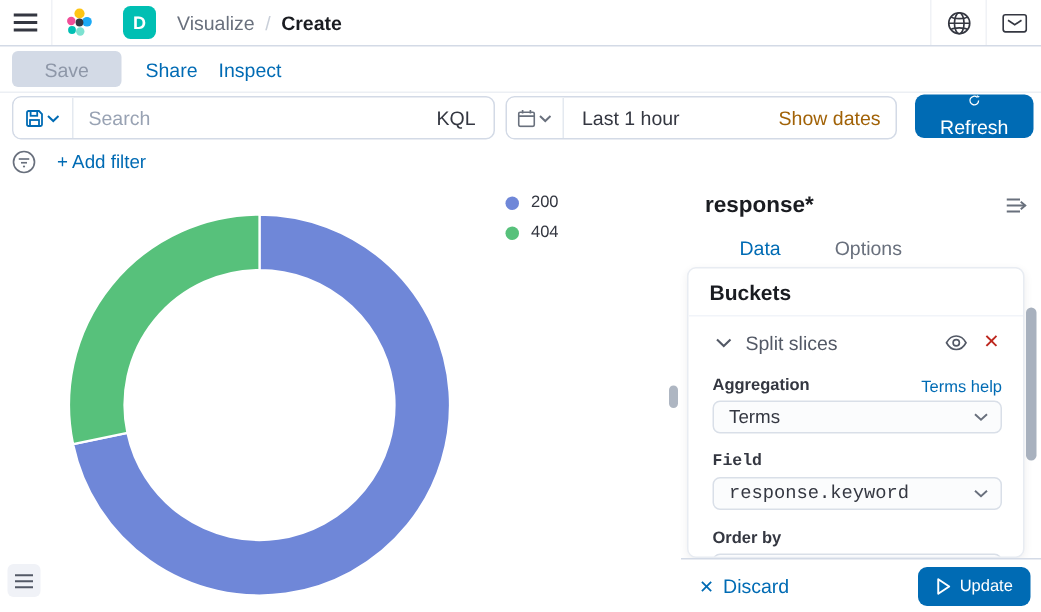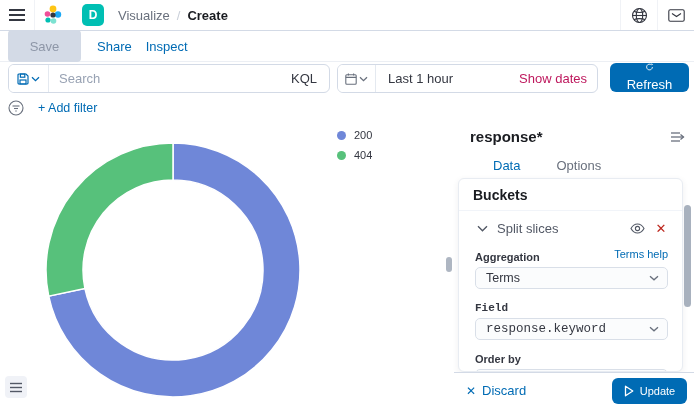--- a/index.html
+++ b/index.html
@@ -22,21 +22,21 @@
   .crumb-section { color:#69707D; cursor:pointer; }
   .crumb-sep { color:#C9CFD9; }
   .crumb-page { color:#1A1C21; font-weight:600; }
   .header-right { margin-left:auto; display:flex; align-items:center; height:100%; }
   .header-divider { width:1px; height:100%; background:#F0F2F6; }
   .globe-btn,.mail-btn { width:36px; height:30px; }
 
   
   .toolbar { position:absolute; left:0; top:31px; width:694px; height:31px;
     border-bottom:1px solid #ECEFF4; display:flex; align-items:center; }
-  .btn-disabled { margin-left:8px; width:73px; height:32px; border:none; border-radius:4px;
+  .btn-disabled { margin-left:8px; width:73px; height:24px; border:none; border-radius:4px;
     background:#D3DAE6; color:#8E97A8; font-size:13px; cursor:not-allowed;
     font-family:inherit; }
   .toolbar-link { color:#006BB4; font-size:13px; background:none; border:none; cursor:pointer; font-family:inherit; }
   .toolbar-link.share { margin-left:16px; }
   .toolbar-link.inspect { margin-left:14px; }
 
   
   .query-row { position:absolute; left:0; top:62px; width:694px; height:34px; }
   .query-bar { position:absolute; left:8px; top:2px; width:322px; height:29px;
     border:1px solid #D3DAE6; border-radius:6px; background:#fff; display:flex; align-items:center; overflow:hidden; }
@@ -44,21 +44,21 @@
     border-right:1px solid #E4E9F0; cursor:pointer; background:#fff; border-top:none; border-bottom:none; border-left:none; }
   .search-input { flex:1; height:100%; border:none; outline:none; padding:0 10px; font-size:13px;
     font-family:inherit; color:#343741; background:transparent; }
   .search-input::placeholder { color:#98A2B3; }
   .kql-btn { padding:0 12px; font-size:13px; color:#343741; background:none; border:none; cursor:pointer; font-family:inherit; }
   .date-bar { position:absolute; left:337px; top:2px; width:261px; height:29px;
     border:1px solid #D3DAE6; border-radius:6px; background:#fff; display:flex; align-items:center; overflow:hidden; }
   .db-left { width:38px; height:100%; display:flex; align-items:center; justify-content:center; gap:2px;
     border-right:1px solid #E4E9F0; cursor:pointer; background:#fff; border-top:none; border-bottom:none; border-left:none; }
   .time-text { padding:0 12px; font-size:13px; color:#343741; cursor:pointer; }
-  .show-dates { margin-left:auto; padding:0 10px; color:#be185d; font-size:13px; background:none; border:none; cursor:pointer; font-family:inherit; }
+  .show-dates { margin-left:auto; padding:0 10px; color:#a16207; font-size:13px; background:none; border:none; cursor:pointer; font-family:inherit; }
   .refresh-btn { position:absolute; left:610px; top:1px; width:79px; height:29px; border:none; border-radius:6px;
     background:#006BB4; color:#fff; font-size:13px; display:flex; align-items:center; justify-content:center; gap:6px;
     cursor:pointer; font-family:inherit;flex-direction:column; }
 
   
   .filter-row { position:absolute; left:0; top:96px; width:636px; height:24px; display:flex; align-items:center; }
   .filter-icon-btn { width:28px; height:22px; margin-left:2px; }
   .add-filter { color:#006BB4; font-size:12.5px; margin-left:8px; background:none; border:none; cursor:pointer; font-family:inherit; }
 
   
@@ -84,21 +84,21 @@
     background:#fff; border:1px solid #E8ECF2; border-radius:6px;
     box-shadow:0 2px 6px rgba(52,55,65,0.08); overflow:hidden; }
   .card-heading { font-size:14px; font-weight:bold; color:#1A1C21; padding:8px 14px 7px; }
   .card-divider { height:1px; background:#F1F4F9; }
   .bucket-row { display:flex; align-items:center; padding:9px 12px 6px 16px; }
   .accordion-btn { width:14px; height:14px; margin-right:8px; }
   .bucket-label { font-size:13px; color:#535966; flex:1; cursor:pointer; }
   .eye-btn { width:18px; height:16px; margin-right:6px; }
   .remove-btn { width:18px; height:16px; color:#BD271E; font-size:13px; font-family:inherit; }
   .form-group { padding:6px 14px 0 16px; }
-  .form-label-row { display:flex; align-items:flex-start; justify-content:space-between; }
+  .form-label-row { display:flex; align-items:center; justify-content:space-between; }
   .form-label { font-size:11px; font-weight:bold; color:#343741; padding:3px 0 4px; }
   .help-link { font-size:11px; color:#006BB4; background:none; border:none; cursor:pointer; font-family:inherit; }
   .select { height:22px; border:1px solid #D9DFE8; border-radius:5px; background:#FBFCFD;
     display:flex; align-items:center; padding:0 8px 0 10px; cursor:pointer; }
   .select-value { flex:1; font-size:12.5px; color:#343741; white-space:nowrap; overflow:hidden; }
   .scroll-thumb { position:absolute; left:684px; top:205px; width:7px; height:102px; border-radius:3.5px;
     background:#A8B1BE; cursor:pointer; }
 
   
   .panel-footer { position:absolute; left:454px; top:372px; width:240px; height:36px;

